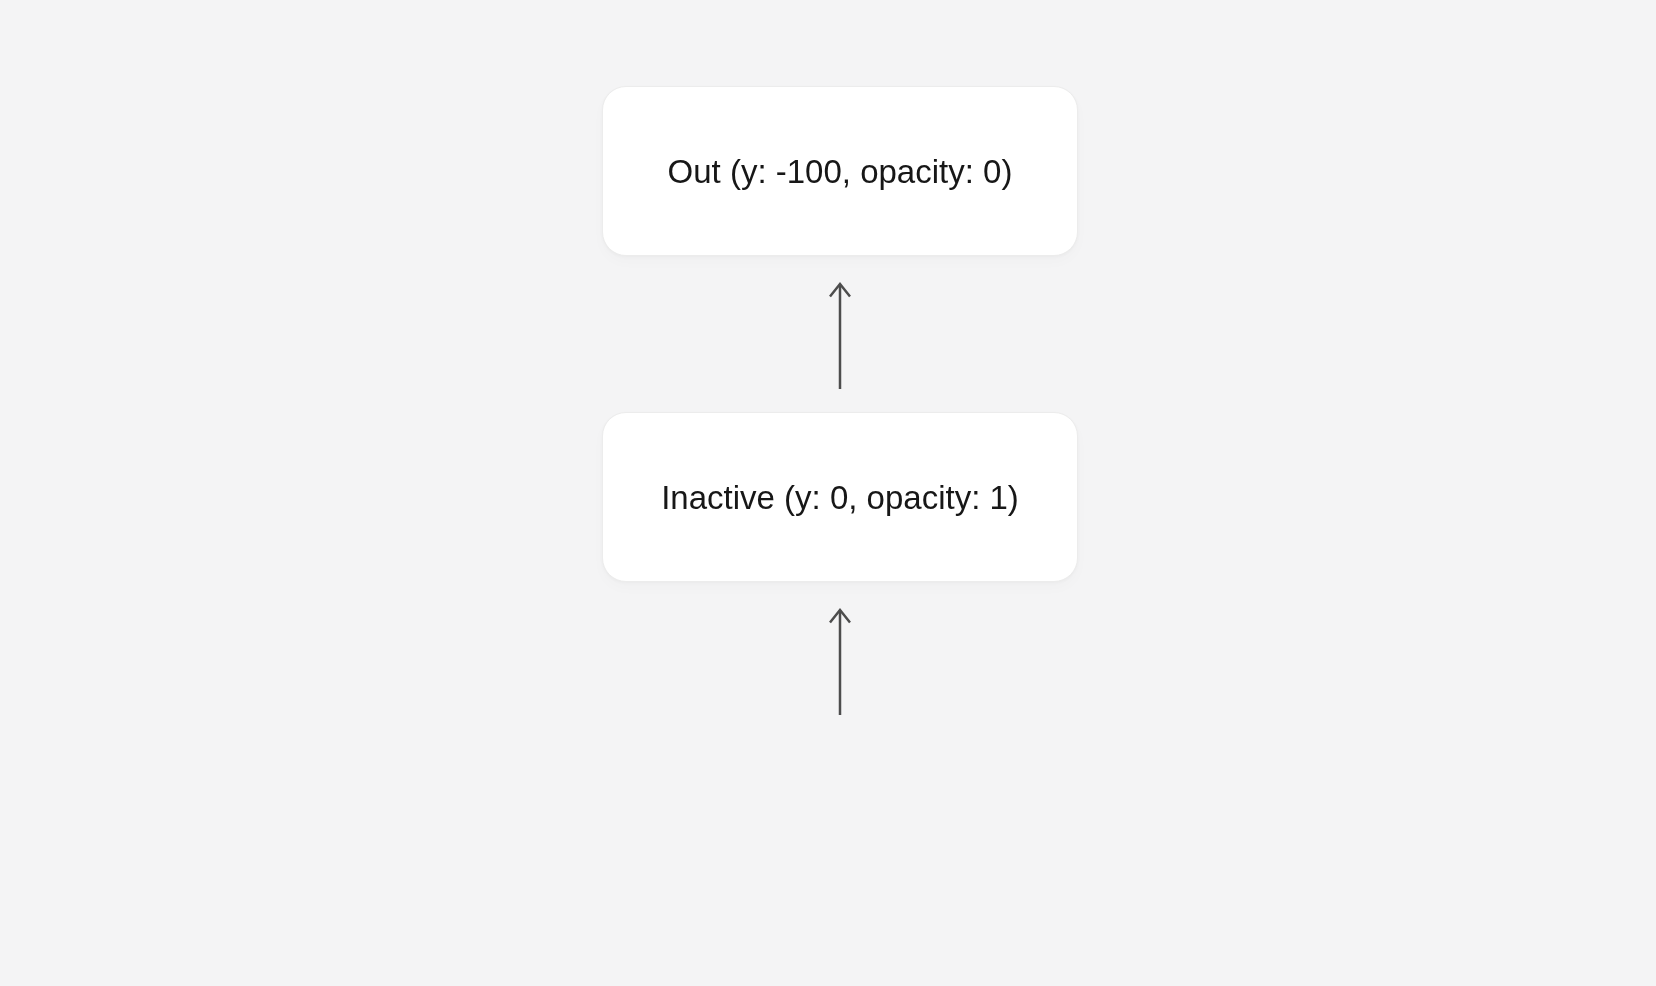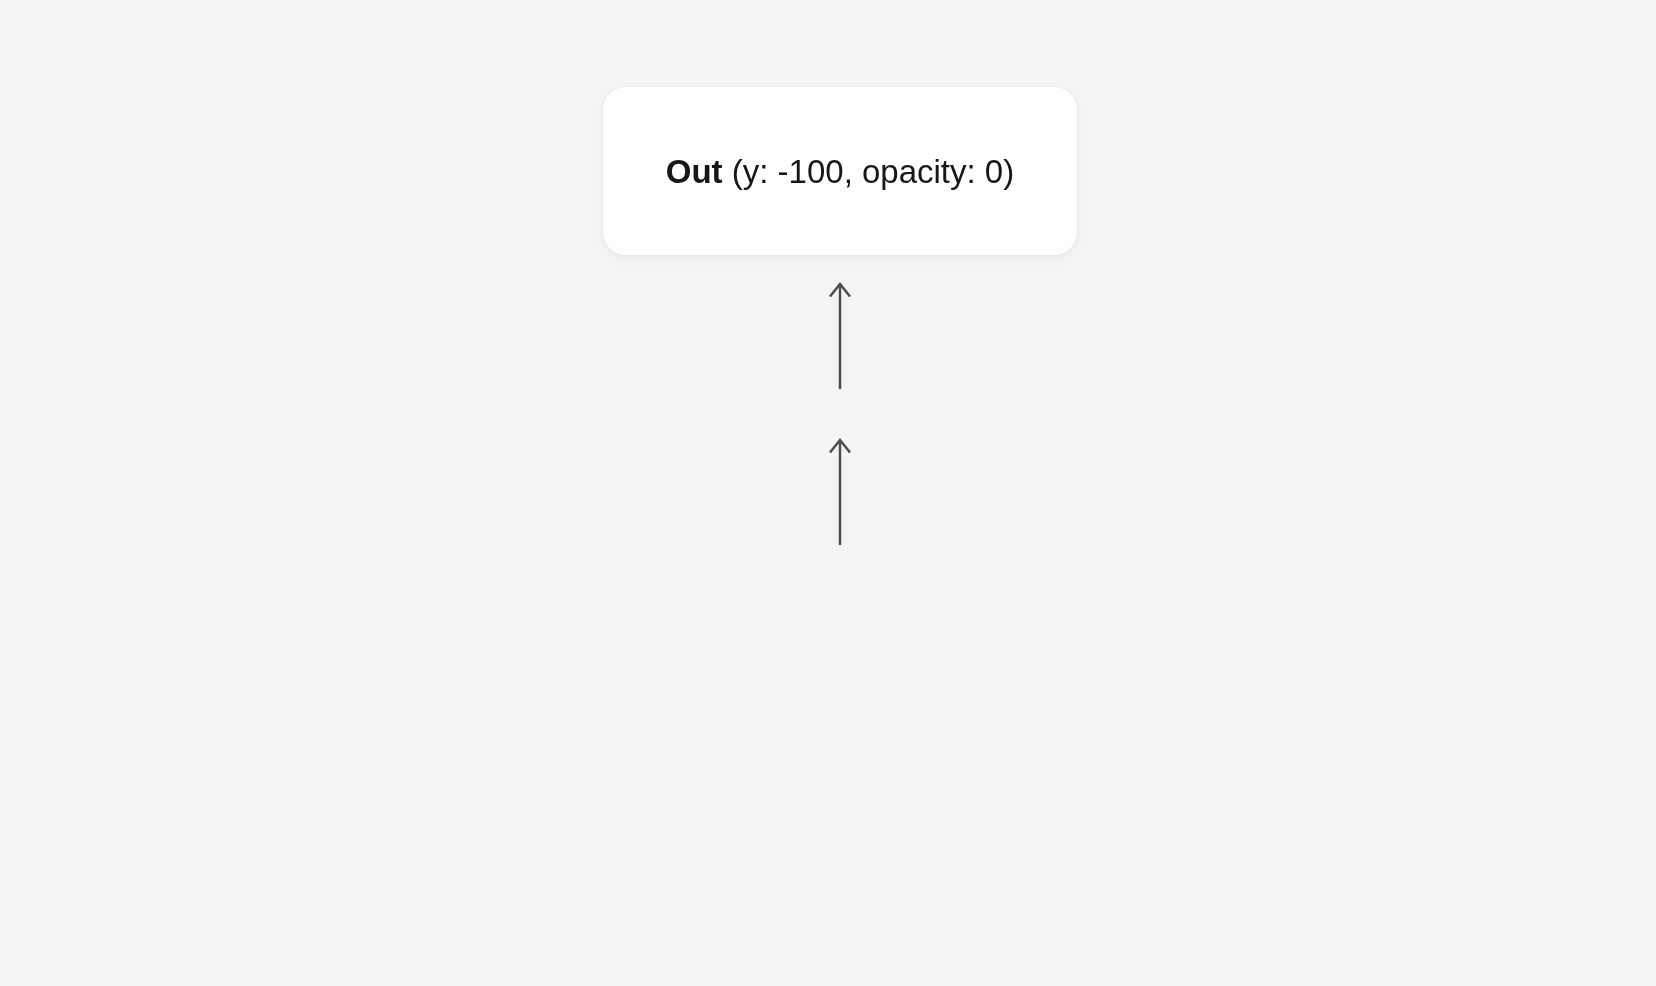--- a/index.html
+++ b/index.html
@@ -44,21 +44,21 @@
     justify-content: center;
   }
   .state-text {
     font-size: 33px;
     line-height: 1;
     color: var(--color-text);
     white-space: pre;
     font-weight: 400;
   }
   .state-text strong {
-    font-weight: 700;
+    font-weight: 400;
   }
   .arrow-gap {
     height: 156px;
     display: flex;
     align-items: center;
     justify-content: center;
   }
   .up-arrow {
     display: block;
   }
@@ -79,20 +79,23 @@
       <p class="state-text"><strong>Out</strong><span> (y: -100, opacity: 0)</span></p>
     </div>
 
     <div class="arrow-gap">
       <svg class="up-arrow" width="40" height="110" viewBox="0 0 40 110" xmlns="http://www.w3.org/2000/svg">
         <line x1="20" y1="110" x2="20" y2="6"></line>
         <polyline points="10,17.5 20,5 30,17.5"></polyline>
       </svg>
     </div>
 
+    <div class="state-card">
+      <p class="state-text"><strong>Inactive</strong><span> (y: 0, opacity: 1)</span></p>
+    </div>
 
     <div class="arrow-gap">
       <svg class="up-arrow" width="40" height="110" viewBox="0 0 40 110" xmlns="http://www.w3.org/2000/svg">
         <line x1="20" y1="110" x2="20" y2="6"></line>
         <polyline points="10,17.5 20,5 30,17.5"></polyline>
       </svg>
     </div>
 
 
   </div>

